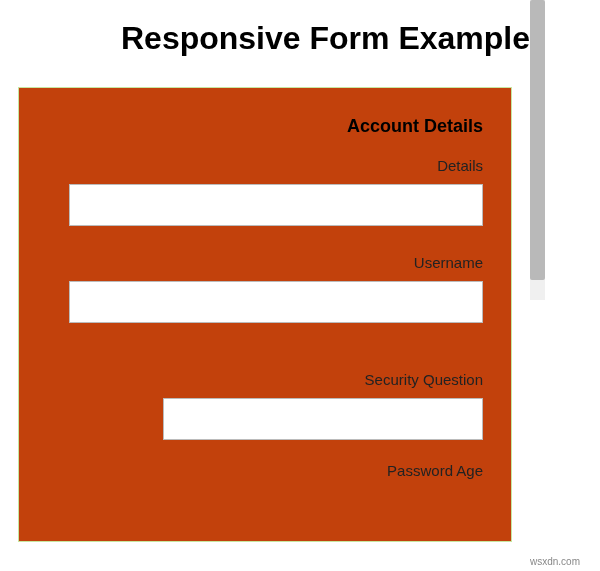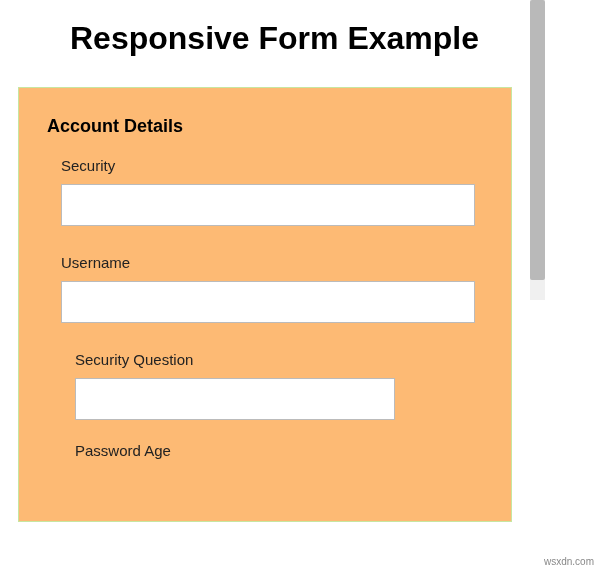--- a/index.html
+++ b/index.html
@@ -1,18 +1,19 @@
 <!DOCTYPE html>
 <html><head>
   <meta charset="utf-8">
   <style>
     * {
       box-sizing: border-box;
       margin: 0;
       padding: 0;
+      text-align: right;
     }
     body {
       font-family: Arial, Helvetica, sans-serif;
       background: #ffffff;
       width: 600px;
       height: 571px;
       position: relative;
       overflow: hidden;
     }
     .viewport {
@@ -22,21 +23,21 @@
       position: relative;
     }
     .page-title {
       font-size: 32px;
       font-weight: bold;
       color: #000;
       padding: 20px 0 0 70px;
     }
     .form-card {
       margin: 30px 18px 0 18px;
-      background: #fdba74;
+      background: #c2410c;
       border: 1px solid #c8e6a0;
       padding: 28px 28px 40px 28px;
     }
     .section-title {
       font-size: 18px;
       font-weight: bold;
       color: #000;
       margin-bottom: 20px;
     }
     .field {
@@ -53,21 +54,21 @@
       width: 100%;
       max-width: 414px;
       height: 42px;
       border: 1px solid #bbb;
       background: #fff;
       font-size: 15px;
       padding: 0 8px;
     }
     .sub-group {
       margin-left: 28px;
-      margin-top: 28px;
+      margin-top: 48px;
     }
     .sub-field {
       margin-bottom: 22px;
     }
     .sub-label {
       font-size: 15px;
       color: #222;
       display: block;
       margin-bottom: 10px;
     }
@@ -92,37 +93,37 @@
       top: 0;
       left: 0;
       width: 15px;
       height: 280px;
       background: #b9b9b9;
       border-radius: 2px;
     }
     .watermark {
       position: absolute;
       bottom: 4px;
-      right: 6px;
+      right: 20px;
       font-size: 10px;
       color: #888;
       font-family: Arial, sans-serif;
     }
   </style>
 </head>
 <body>
 
 <div class="viewport">
   <h1 class="page-title">Responsive Form Example</h1>
 
   <div class="form-card">
     <div class="section-title">Account Details</div>
 
     <div class="field">
-      <label class="field-label">Security</label>
+      <label class="field-label">Details</label>
       <input type="text" class="field-input" value="" style="">
     </div>
 
     <div class="field">
       <label class="field-label">Username</label>
       <input type="password" class="field-input" value="" style="">
     </div>
 
     <div class="sub-group">
       <div class="sub-field">

